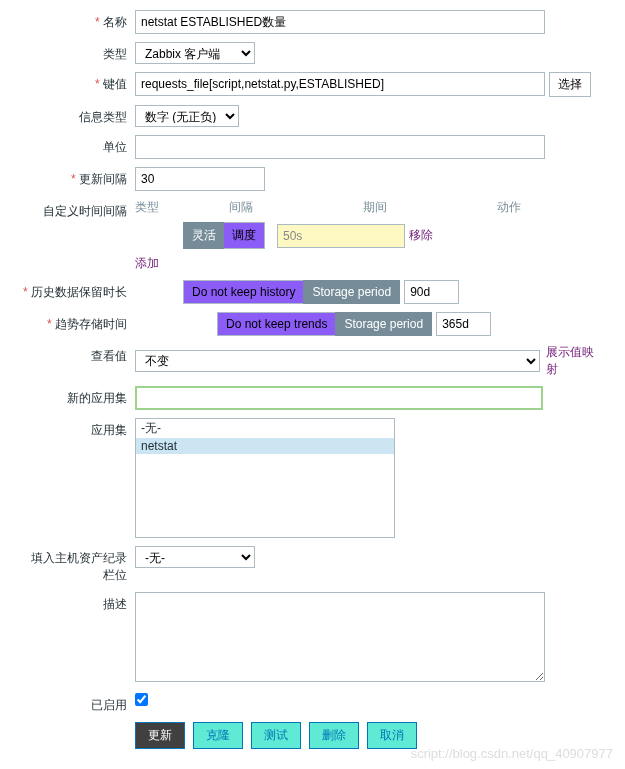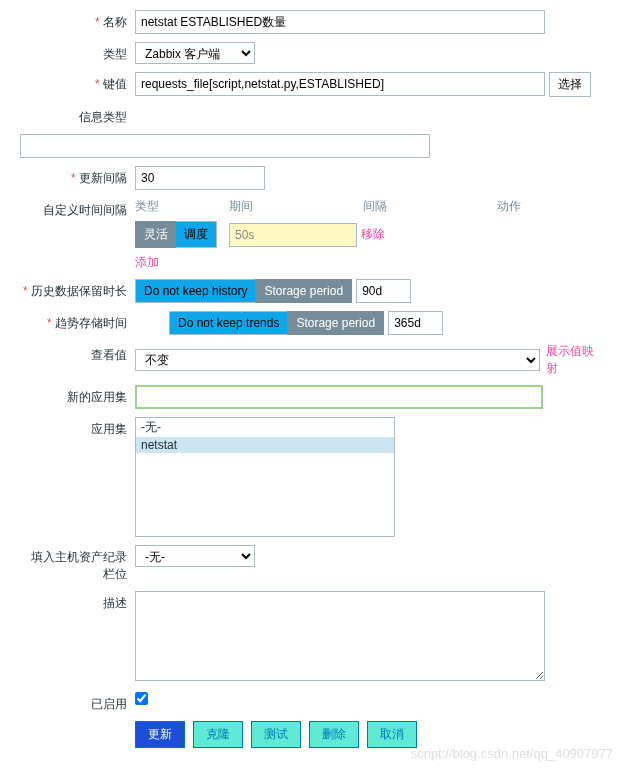--- a/index.html
+++ b/index.html
@@ -15,34 +15,34 @@
 .w-med { width: 130px; }
 .w-sm { width: 120px; }
 .btn-select { border: 1px solid #acbbc2; background: #fff; padding: 3px 8px; font-size: 12px; cursor: pointer; margin-left: 4px; }
 .interval-table { display: flex; flex-direction: column; gap: 6px; }
 .interval-header { display: flex; gap: 4px; color: #768d99; font-size: 12px; }
 .interval-header > div:nth-child(1) { width: 90px; }
 .interval-header > div:nth-child(2) { width: 130px; }
 .interval-header > div:nth-child(3) { width: 130px; }
 .interval-header > div:nth-child(4) { width: 40px; }
 .interval-row { display: flex; gap: 4px; align-items: center; }
-.seg-group { display: inline-flex; }
-.seg-btn { border: 1px solid #acbbc2; padding: 4px 8px; font-size: 12px; background: #0ea5e9; cursor: pointer; }
+.seg-group { display: inline-flex; margin-left: 48px; }
+.seg-btn { border: 1px solid #acbbc2; padding: 4px 8px; font-size: 12px; background: #8b5cf6; cursor: pointer; }
 .seg-btn.active { background: #768d99; color: #fff; border-color: #768d99; }
 .seg-btn:not(:last-child) { border-right: none; }
 .seg-btn.active + .seg-btn { border-left: none; }
-.link { color: #ec4899; cursor: pointer; text-decoration: none; font-size: 12px; }
+.link { color: #701a75; cursor: pointer; text-decoration: none; font-size: 12px; }
 .listbox { width: 260px; height: 120px; border: 1px solid #acbbc2; overflow: auto; background: #fff; }
 .listbox-item { padding: 1px 5px; cursor: pointer; }
 .listbox-item.selected { background: #cce5f3; }
 .new-app-input { width: 408px; border: 2px solid #9ed28f !important; height: 24px; }
 textarea { width: 410px; height: 90px; resize: both; }
 .btn-row { display: flex; gap: 8px; }
 .btn { border: 1px solid #0275b8; padding: 4px 12px; font-size: 12px; cursor: pointer; background: #5eead4; color: #0275b8; }
-.btn.primary { background: #1d4ed8; color: #fff; }
+.btn.primary { background: #404040; color: #fff; }
 .watermark { position: fixed; bottom: 8px; right: 12px; color: #ddd; font-size: 13px; pointer-events: none; }
 input[disabled] { background: #fef9c3; color: #888; }
 </style>
 </head>
 <body>
 
 <div class="form-row">
   <div class="label req">名称</div>
   <div class="field"><input type="text" class="w-full" value="netstat ESTABLISHED数量" style=""></div>
 </div>
@@ -55,39 +55,41 @@
 <div class="form-row">
   <div class="label req">键值</div>
   <div class="field" style="display:flex;">
     <input type="text" style="width: 410px;" value="requests_file[script,netstat.py,ESTABLISHED]">
     <button class="btn-select">选择</button>
   </div>
 </div>
 
 <div class="form-row">
   <div class="label">信息类型</div>
+  <div class="field"><select><option>数字 (无正负)</option></select></div>
 </div>
 
 <div class="form-row">
+  <div class="label">单位</div>
   <div class="field"><input type="text" class="w-full" value="" style=""></div>
 </div>
 
 <div class="form-row">
   <div class="label req">更新间隔</div>
   <div class="field"><input type="text" class="w-med" value="30" style=""></div>
 </div>
 
 <div class="form-row">
   <div class="label">自定义时间间隔</div>
   <div class="field">
     <div class="interval-table">
       <div class="interval-header">
         <div>类型</div>
+        <div>间隔</div>
         <div>期间</div>
-        <div>间隔</div>
         <div>动作</div>
       </div>
       <div class="interval-row">
         <div class="seg-group" style="width:90px">
           <button class="seg-btn active">灵活</button>
           <button class="seg-btn">调度</button>
         </div>
         <input type="text" style="width: 128px;" disabled="" value="50s">
         <a class="link">移除</a>
       </div>

